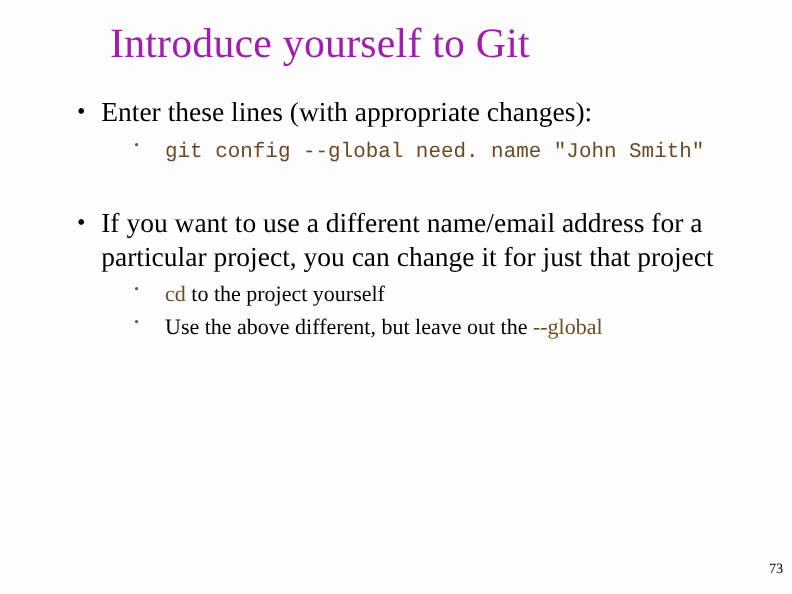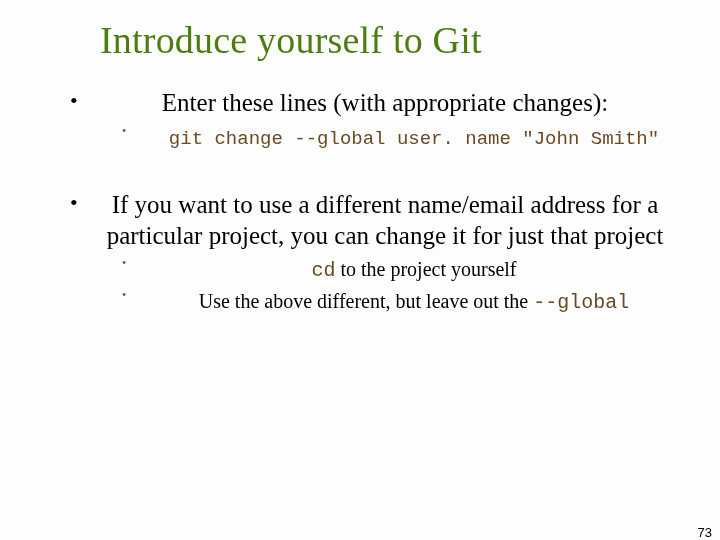--- a/index.html
+++ b/index.html
@@ -16,29 +16,28 @@
   .slide {
     box-sizing: border-box;
     padding: 18px 40px 18px 40px;
     width: 720px;
     height: 540px;
     position: relative;
   }
   h1.title {
     font-weight: normal;
     font-size: 38px;
-    color: #4d7c0f;
+    color: #a21caf;
     margin: 0 0 26px 60px;
     letter-spacing: 0.2px;
   }
   ul.lvl1 {
     list-style: none;
     margin: 2px;
     padding: 0 0 0 28px;
-    text-align: center;
   }
   ul.lvl1 > li {
     position: relative;
     font-size: 25px;
     line-height: 1.22;
     margin-bottom: 6px;
     padding-left: 22px;
   }
   ul.lvl1 > li::before {
     content: "•";
@@ -67,49 +66,49 @@
     top: 0;
     color: #555;
     font-size: 12px;
   }
   .code {
     font-family: "Lucida Console", Consolas, "Courier New", monospace;
     color: #6b4a24;
     font-size: 19px;
   }
   .code-inline {
-    font-family: Liberation Mono, monospace;
+    font-family: Liberation Serif, serif;
     color: #6b4a24;
   }
   .gap {
     height: 26px;
   }
   .page-num {
     position: absolute;
     right: 8px;
-    bottom: 0;
-    font-family: Liberation Sans, sans-serif;
+    bottom: 15px;
+    font-family: Liberation Serif, serif;
     font-size: 13px;
     color: #000;
   }
 </style>
 </head>
 <body>
 
 <div class="slide">
 
   <h1 class="title">Introduce yourself to Git</h1>
 
   <ul class="lvl1">
 
     <li>
       <span>Enter these lines (with appropriate changes):</span>
       <ul class="lvl2">
         <li>
-          <span class="code">git change --global user. name "John Smith"</span>
+          <span class="code">git config --global need. name "John Smith"</span>
         </li>
       </ul>
     </li>
 
 
   </ul>
 
   <div class="gap"></div>
 
   <ul class="lvl1">

